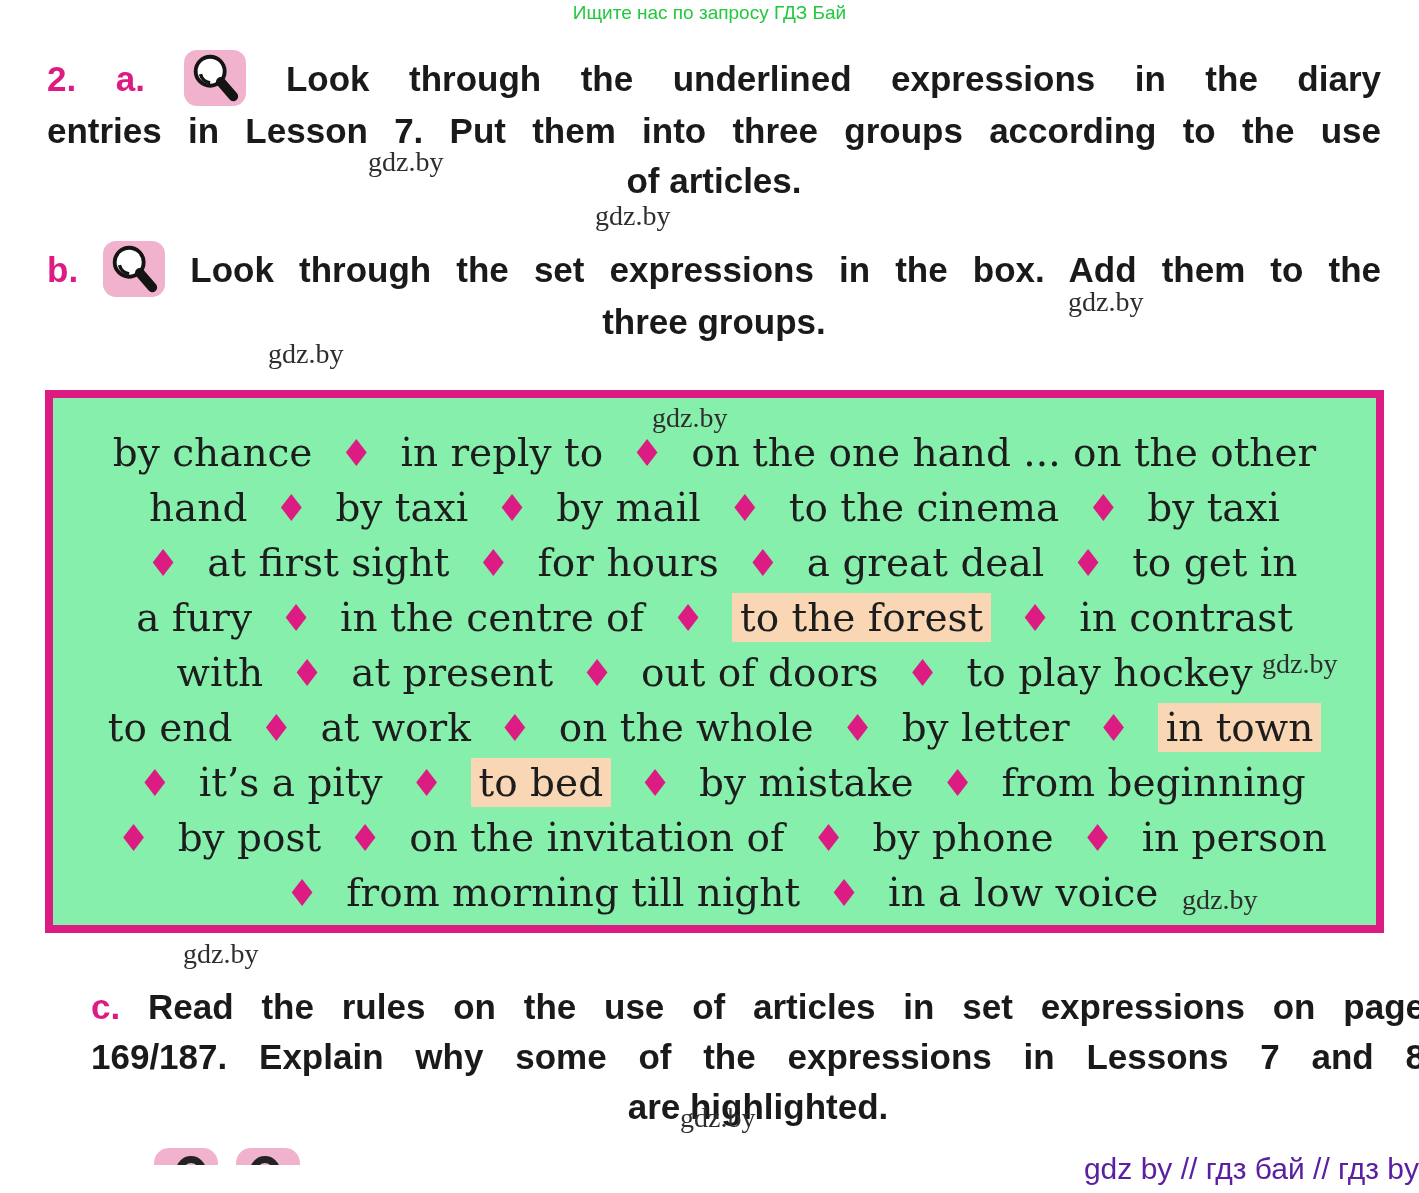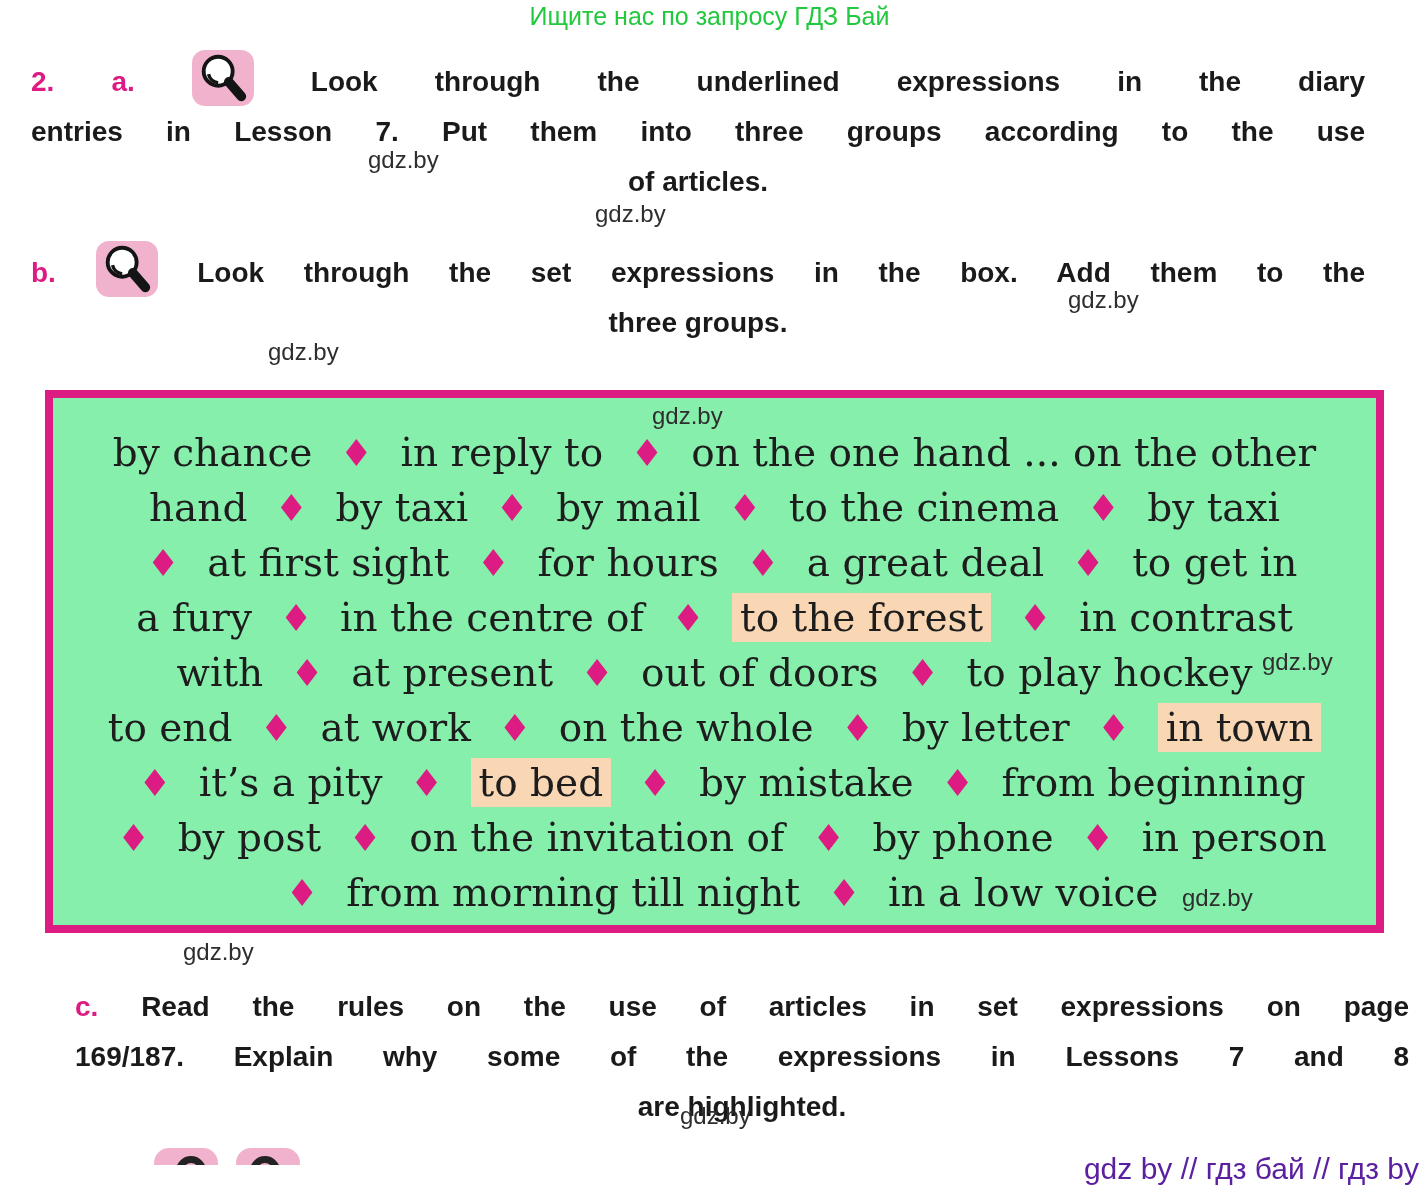--- a/index.html
+++ b/index.html
@@ -11,25 +11,25 @@
     --text-black:#1a1a1a;
     --watermark-gray:#2e2e2e;
   }
   html,body{margin:0;padding:0;background:#fff;}
   .page{
     position:relative;width:1419px;height:1193px;background:#ffffff;
     font-family:"Liberation Sans",sans-serif;overflow:hidden;
   }
   .banner{
     position:absolute;top:2px;left:0;width:100%;text-align:center;
-    color:var(--banner-green);font-size:25px;font-weight:400;
+    color:var(--banner-green);font-size:19px;font-weight:400;
   }
   .para{
-    position:absolute;left:31px;width:1334px;
-    color:var(--text-black);font-weight:700;font-size:28px;line-height:50px;
+    position:absolute;left:47px;width:1334px;
+    color:var(--text-black);font-weight:700;font-size:35px;line-height:50px;
   }
   .para-a{top:50px;}
   .para-b{top:241px;}
   .para-c{top:982px;margin-left:44px;}
   .jline{text-align:justify;text-align-last:justify;}
   .lline{text-align:center;}
   .num{color:var(--accent-magenta);}
   .task-icon{
     display:inline-block;width:62px;height:56px;border-radius:13px;
     background:var(--icon-pink);vertical-align:-15px;line-height:0;
@@ -43,22 +43,22 @@
     padding-top:28px;font-family:"DejaVu Serif","Liberation Serif",serif;
     font-size:39px;color:#1d1d1d;
   }
   .box-line{text-align:center;line-height:54px;white-space:nowrap;}
   .diamond{
     color:var(--accent-magenta);font-size:37px;margin:0 15px;
     font-family:"DejaVu Sans",sans-serif;
   }
   .hl{background:var(--highlight-peach);padding:2px 8px;}
   .w{
-    position:absolute;color:var(--watermark-gray);font-size:24px;
-    font-weight:400;white-space:nowrap;
+    position:absolute;color:var(--watermark-gray);font-size:28px;
+    font-weight:400;white-space:nowrap;font-family:Liberation Serif, serif;
   }
   .footer-line{
     position:absolute;top:1152px;left:0;width:100%;text-align:right;
     color:var(--footer-purple);font-size:30px;
   }
   .cut-icon{
     position:absolute;top:1148px;width:64px;height:17px;
     background:var(--icon-pink);border-radius:15px 15px 0 0;overflow:hidden;
   }
   .cut-icon .arc{

